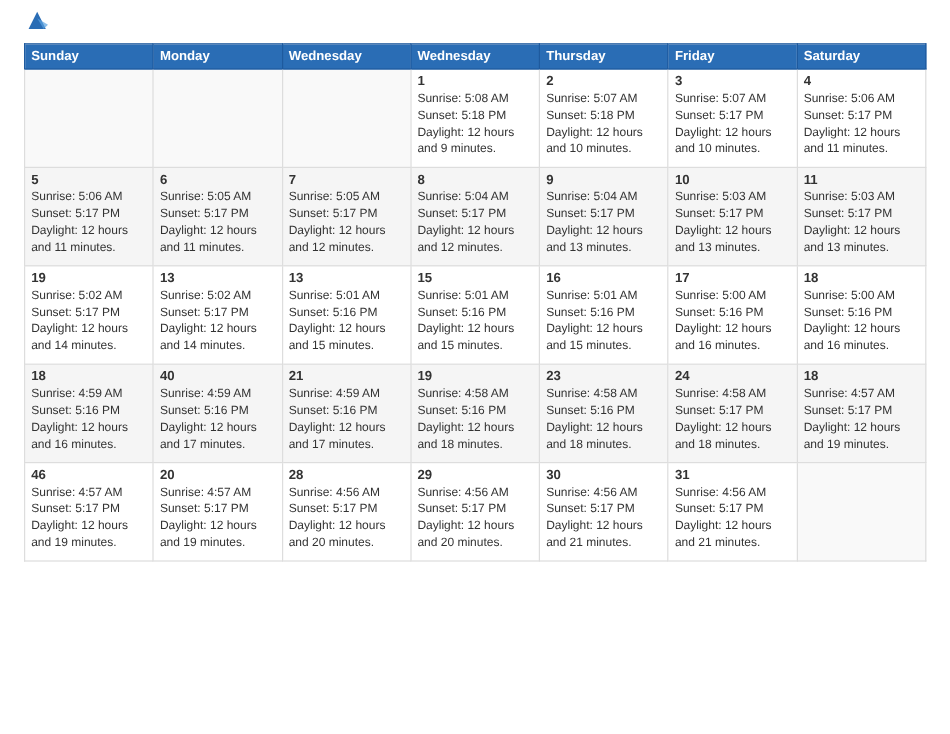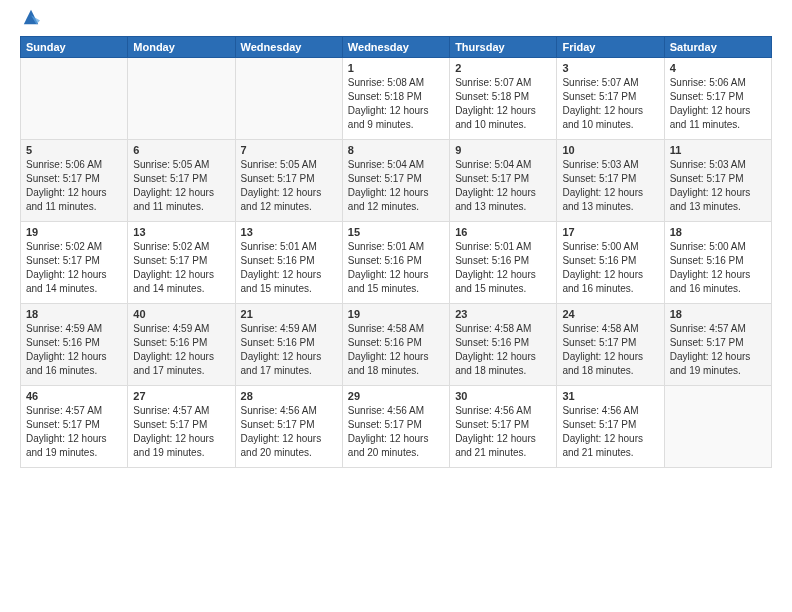--- a/index.html
+++ b/index.html
@@ -323,21 +323,21 @@
         </tr>
         <tr>
           <td>
             <span class="day-num">46</span>
             <div class="cell-content" style="white-space: pre-line;">Sunrise: 4:57 AM
 Sunset: 5:17 PM
 Daylight: 12 hours
 and 19 minutes.</div>
           </td>
           <td>
-            <span class="day-num">27</span>
+            <span class="day-num">20</span>
             <div class="cell-content" style="white-space: pre-line;">Sunrise: 4:57 AM
 Sunset: 5:17 PM
 Daylight: 12 hours
 and 19 minutes.</div>
           </td>
           <td>
             <span class="day-num">28</span>
             <div class="cell-content" style="white-space: pre-line;">Sunrise: 4:56 AM
 Sunset: 5:17 PM
 Daylight: 12 hours

